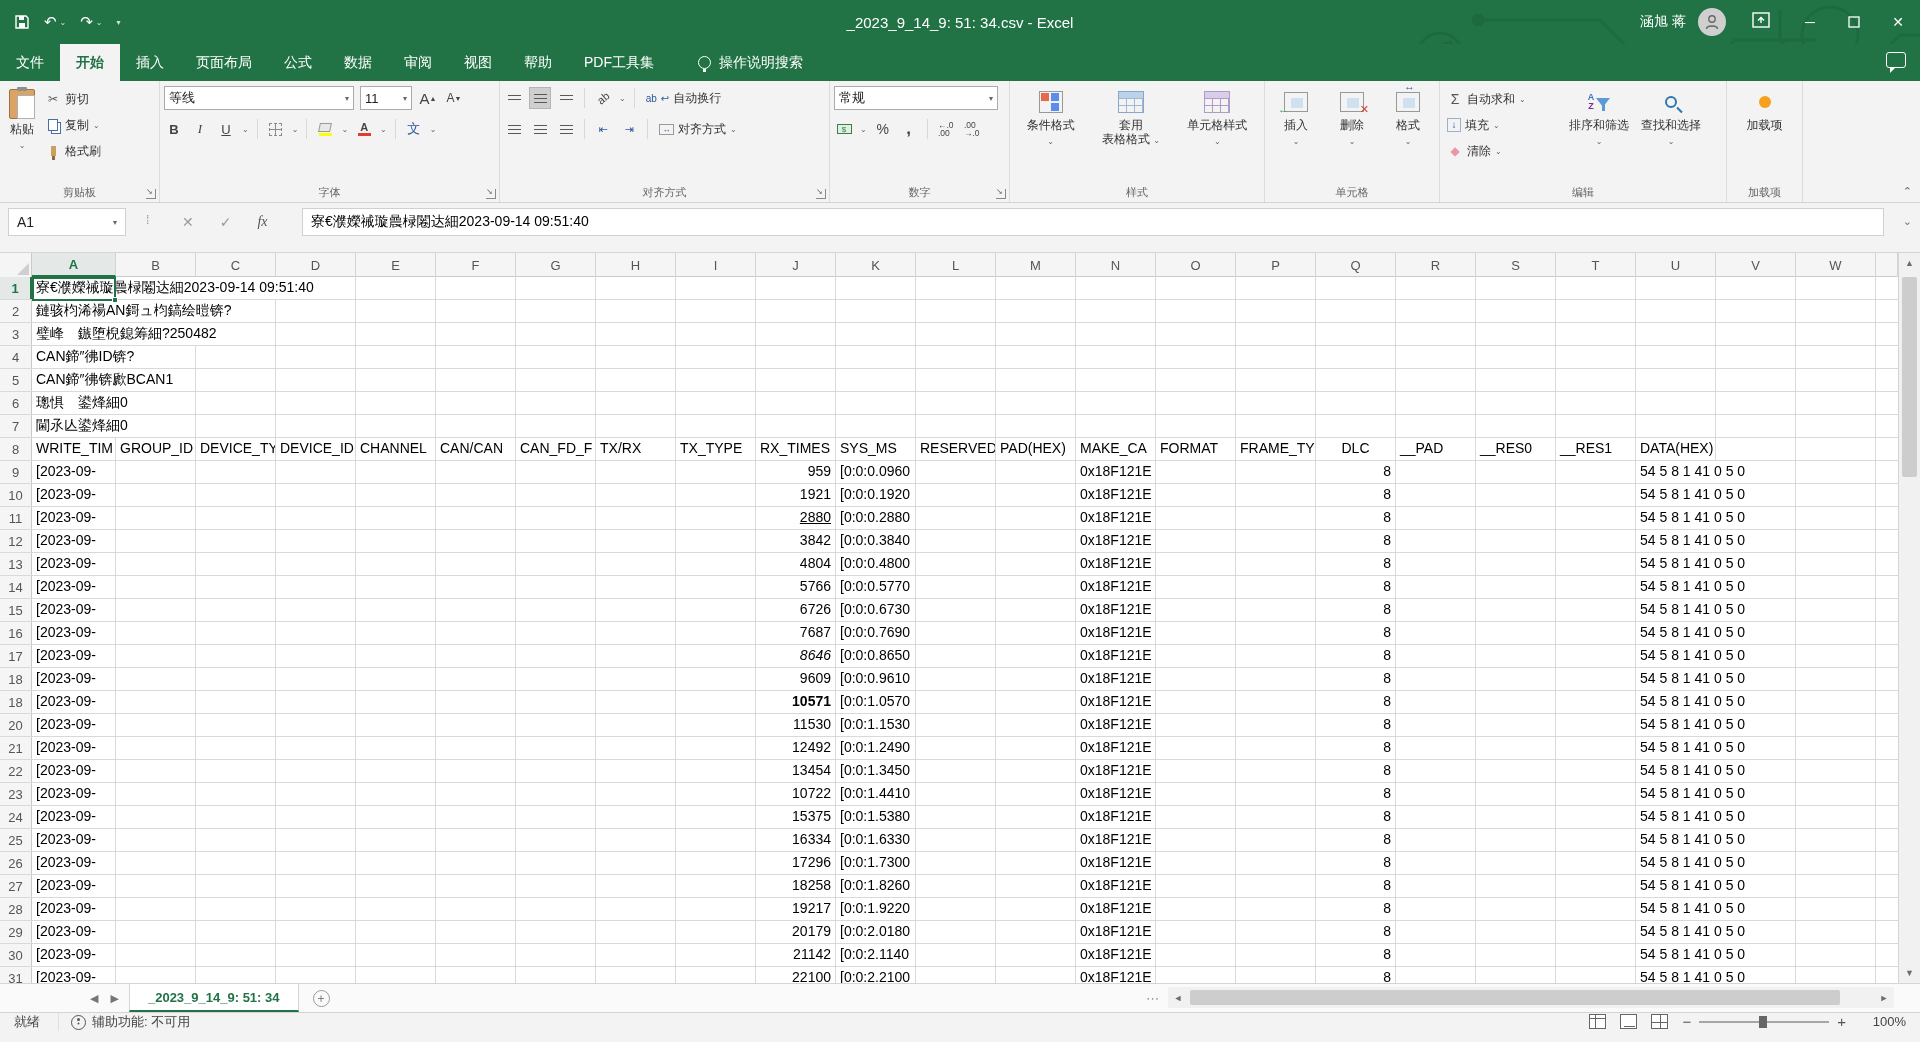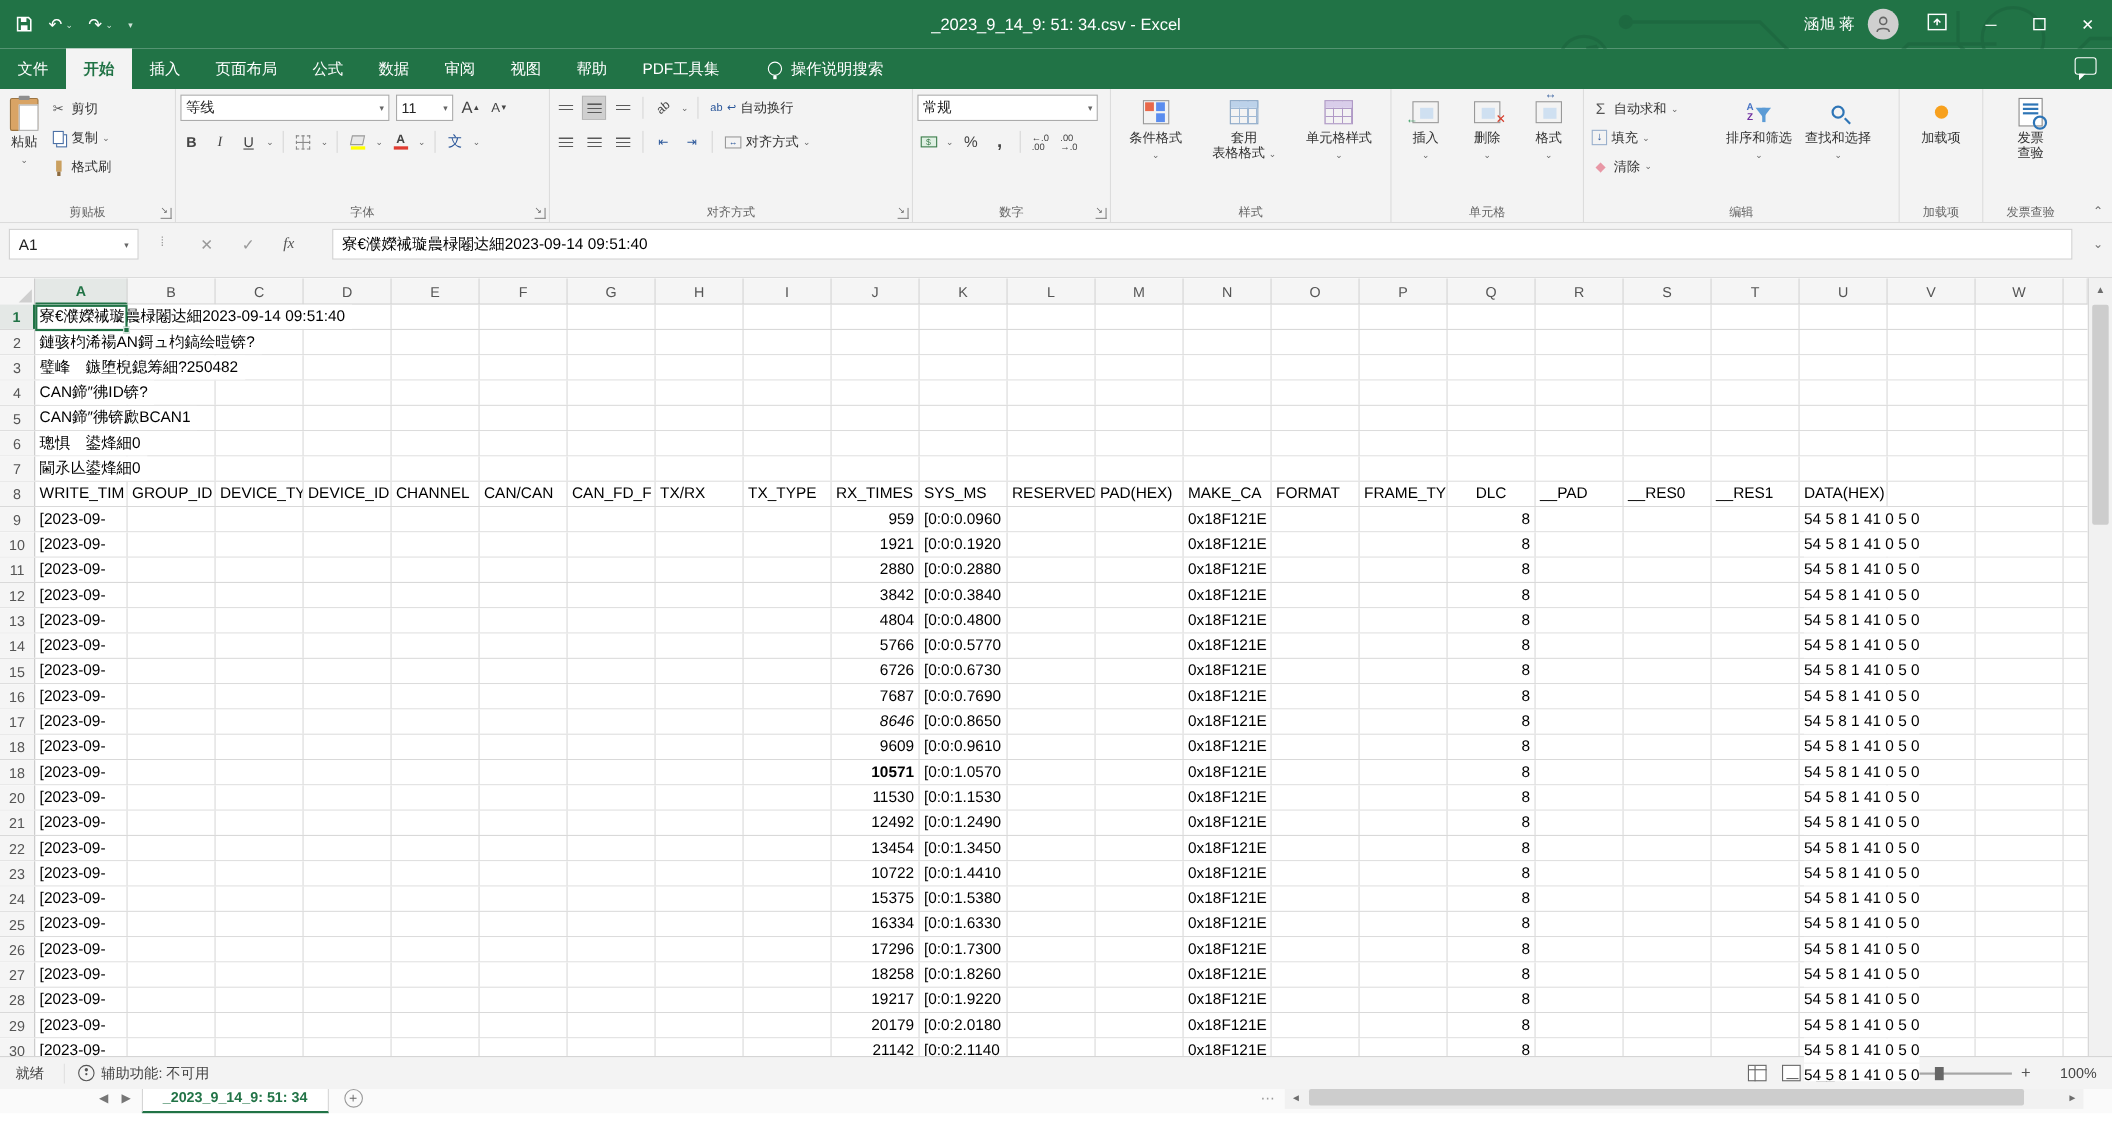--- a/index.html
+++ b/index.html
@@ -115,21 +115,21 @@
   .sheettab{display:flex;align-items:center;padding:0 18px;background:#fff;border-right:1px solid #d5d5d5;border-left:1px solid #d5d5d5;border-bottom:2px solid #217346;color:#217346;font-weight:bold;}
   .addsheet{display:flex;align-items:center;margin-left:14px;}
   .addsheet .plus{width:17px;height:17px;border:1px solid #9a9a9a;border-radius:50%;display:flex;align-items:center;justify-content:center;color:#666;font-size:12px;}
   .splitter{position:absolute;left:1146px;top:0;height:29px;display:flex;align-items:center;color:#999;}
   .hscroll{position:absolute;left:1168px;top:987px;width:726px;height:21px;background:#f1f1f1;display:flex;align-items:center;}
   .hs-thumb{position:absolute;left:22px;top:3px;width:650px;height:15px;background:#cdcdcd;border-radius:2px;}
   .hs-arrow{width:20px;text-align:center;font-size:9px;color:#6d6d6d;z-index:1;}
   .hs-right{position:absolute;right:0;}
 
   
-  .statusbar{position:absolute;left:0;top:960px;width:1920px;height:30px;background:#f3f3f3;border-top:1px solid #d5d5d5;display:flex;align-items:center;font-size:13px;color:#444;}
+  .statusbar{position:absolute;left:0;top:1012px;width:1920px;height:30px;background:#f3f3f3;border-top:1px solid #d5d5d5;display:flex;align-items:flex-start;font-size:13px;color:#444;}
   .st-ready{padding:0 18px 0 14px;}
   .st-acc{display:flex;align-items:center;gap:6px;padding:0 12px;border-left:1px solid #e0e0e0;}
   .accic{width:15px;height:15px;border:1.5px solid #555;border-radius:50%;position:relative;}
   .accic:after{content:"";position:absolute;left:4.5px;top:2px;width:3px;height:3px;border-radius:50%;background:#555;box-shadow:0 4px 0 -0.5px #555;}
   .st-right{margin-left:auto;display:flex;align-items:center;gap:14px;padding-right:14px;}
   .viewic{width:17px;height:15px;border:1px solid #666;background:#fff;}
   .viewic.v1{background:linear-gradient(#666,#666) 0 3px/17px 1px no-repeat,linear-gradient(#666,#666) 5px 0/1px 15px no-repeat,#fff;}
   .viewic.v2{background:linear-gradient(#666,#666) 3px 11px/11px 1px no-repeat,#fff;}
   .viewic.v3{background:linear-gradient(#666,#666) 8px 0/1px 15px no-repeat,linear-gradient(#666,#666) 0 7px/17px 1px no-repeat,#fff;}
   .zoomctl{display:flex;align-items:center;gap:8px;}
@@ -491,31 +491,20 @@
         <div class="bigbtn">
           <div class="bigic">
               <span class="orangedot"></span>
             </div>
           <span style="width:42px">加载项</span>
         </div>
       </div>
       <div class="rlabel"><span>加载项</span></div>
     </div>
 
-    <div class="rgroup" style="width:86px;border-right:none">
-      <div class="rgc" style="justify-content:center;width:100%">
-        <div class="bigbtn">
-          <div class="bigic">
-              <span class="invic"></span>
-            </div>
-          <span><span>发票</span><br><span>查验</span></span>
-        </div>
-      </div>
-      <div class="rlabel"><span>发票查验</span></div>
-    </div>
 
     <div class="collapse">⌃</div>
   </div>
 
   <div class="fbar">
     <div class="namebox">
       <span>A1</span>
       <span class="dd">▾</span>
     </div>
     <div class="fb-dots">⁞</div>
@@ -832,21 +821,21 @@
           <div class="rh">11</div>
           <div class="gcell" style="width: 84px;">[2023-09-</div>
           <div class="gcell" style="width: 80px;"></div>
           <div class="gcell" style="width: 80px;"></div>
           <div class="gcell" style="width: 80px;"></div>
           <div class="gcell" style="width: 80px;"></div>
           <div class="gcell" style="width: 80px;"></div>
           <div class="gcell" style="width: 80px;"></div>
           <div class="gcell" style="width: 80px;"></div>
           <div class="gcell" style="width: 80px;"></div>
-          <div class="gcell r" style="width: 80px;">2880</div>
+          <div class="gcell r" style="width: 80px; text-decoration: underline;">2880</div>
           <div class="gcell" style="width: 80px;">[0:0:0.2880</div>
           <div class="gcell" style="width: 80px;"></div>
           <div class="gcell" style="width: 80px;"></div>
           <div class="gcell" style="width: 80px;">0x18F121E</div>
           <div class="gcell" style="width: 80px;"></div>
           <div class="gcell" style="width: 80px;"></div>
           <div class="gcell r" style="width: 80px;">8</div>
           <div class="gcell" style="width: 80px;"></div>
           <div class="gcell" style="width: 80px;"></div>
           <div class="gcell" style="width: 80px;"></div>

